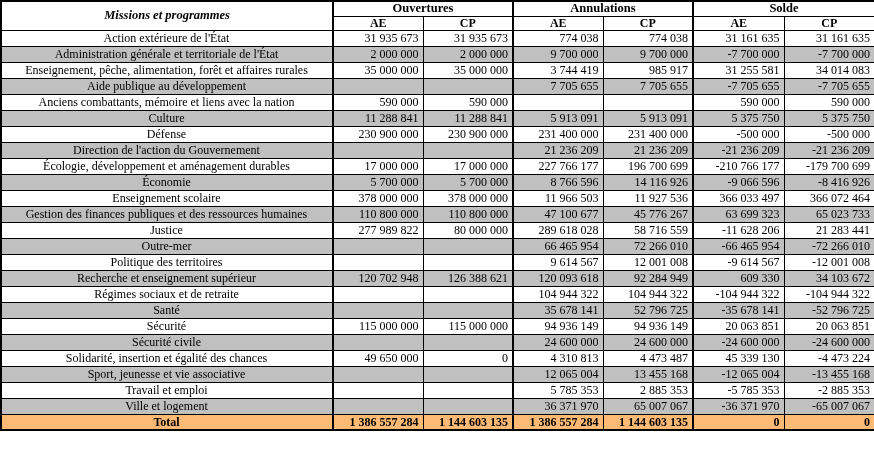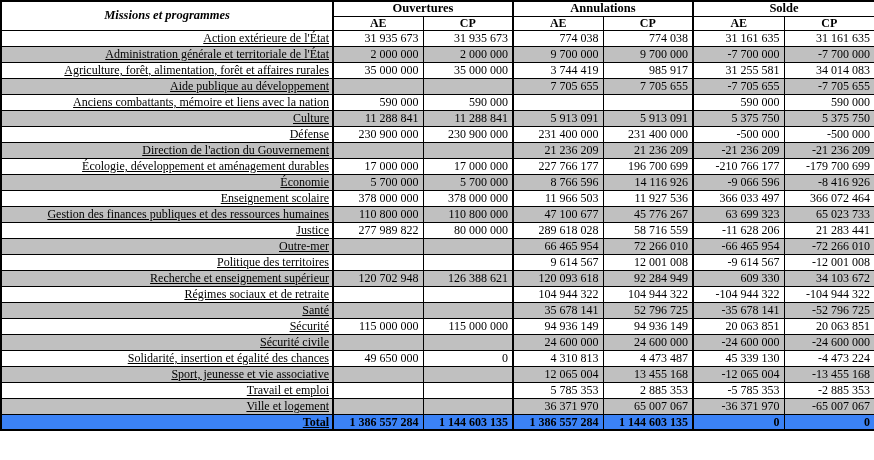--- a/index.html
+++ b/index.html
@@ -18,25 +18,25 @@
     line-height: 1.1;
     padding: 0 3px;
     height: 16px;
     overflow: hidden;
     white-space: nowrap;
   }
   thead th { height: 13px; text-align: center; vertical-align: middle; }
   .corner { font-weight: bold; font-size: 12.5px; font-style: italic; }
   .group-header { font-weight: bold; font-size: 12.5px; }
   .subheader { font-weight: bold; }
-  .mission { text-align: right; padding-left: 2px; text-decoration: underline; }
+  .mission { text-align: center; padding-left: 2px; }
   .num { text-align: right; padding-right: 4px; }
   .thick-left { border-left: 2px solid var(--border); }
   tbody tr:nth-child(even):not(.total-row) td { background: var(--row-alt); }
-  .total-row td { font-weight: bold; background: #3b82f6; }
+  .total-row td { font-weight: bold; background: #fdba74; }
 </style>
 </head>
 <body>
 
 <table>
   <colgroup>
     <col style="width:332px">
     <col style="width:90px">
       <col style="width:90px">
     <col style="width:90px">
@@ -73,21 +73,21 @@
       <tr>
         <td class="mission">Administration générale et territoriale de l'État</td>
         <td class="num thick-left">2 000 000</td>
         <td class="num">2 000 000</td>
         <td class="num thick-left">9 700 000</td>
         <td class="num">9 700 000</td>
         <td class="num thick-left">-7 700 000</td>
         <td class="num">-7 700 000</td>
       </tr>
       <tr>
-        <td class="mission">Agriculture, forêt, alimentation, forêt et affaires rurales</td>
+        <td class="mission">Enseignement, pêche, alimentation, forêt et affaires rurales</td>
         <td class="num thick-left">35 000 000</td>
         <td class="num">35 000 000</td>
         <td class="num thick-left">3 744 419</td>
         <td class="num">985 917</td>
         <td class="num thick-left">31 255 581</td>
         <td class="num">34 014 083</td>
       </tr>
       <tr>
         <td class="mission">Aide publique au développement</td>
         <td class="num thick-left"></td>

